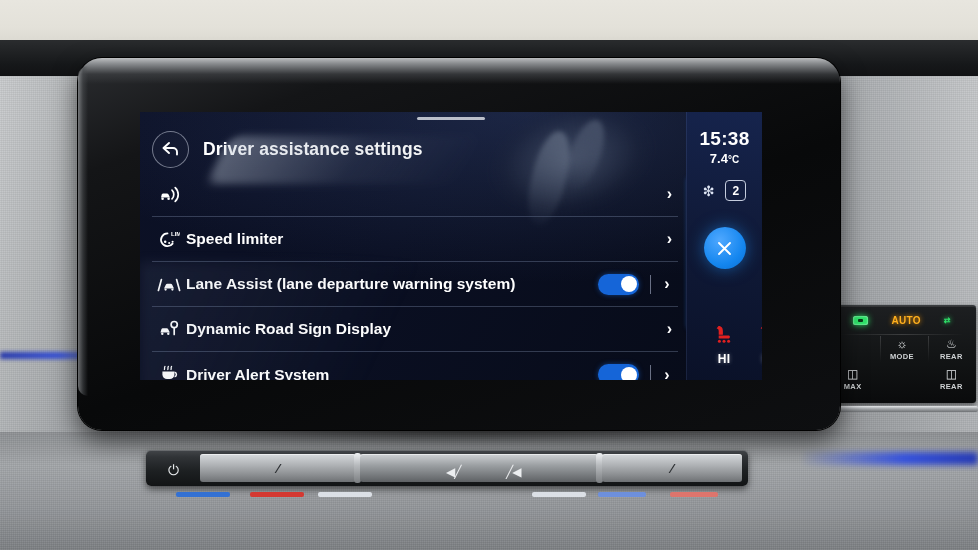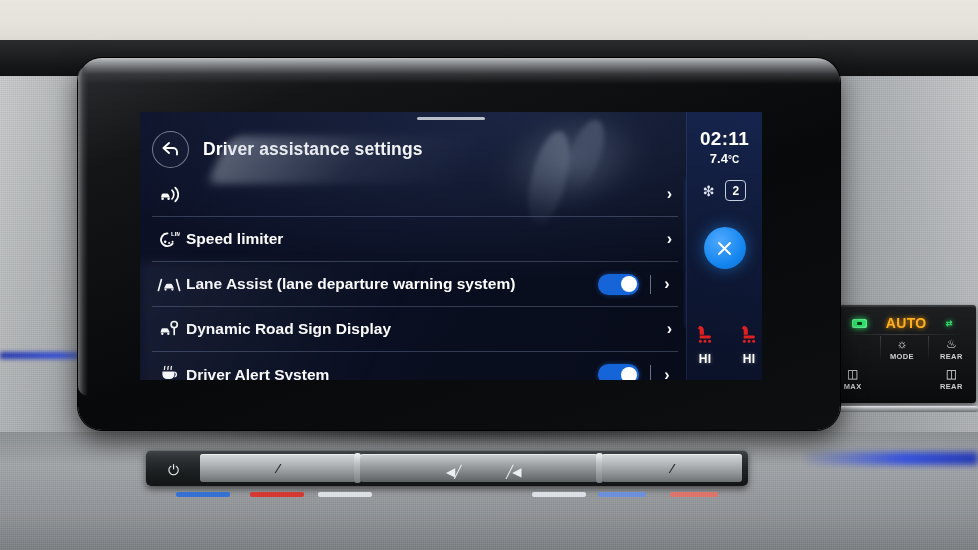--- a/index.html
+++ b/index.html
@@ -58,21 +58,21 @@
     border-radius:7px 3px 3px 7px;
     border-top:1px solid #3a3d40;
     box-shadow:inset 0 1px 0 rgba(255,255,255,.10), 0 2px 5px rgba(0,0,0,.55);
   }
   .hw-leds { position:absolute; left:0; top:9px; width:100%;
              display:flex; justify-content:space-around; align-items:center; padding:0 14px; }
   .led-green { width:15px; height:9px; border-radius:2.5px;
     background:#2fe36a; box-shadow:0 0 6px #2fe36a, inset 0 0 2px #d3ffe2; }
   .led-green::after{ content:""; display:block; width:5px;height:3px;margin:3px auto;
     background:#0b3a18; border-radius:1px; }
-  .led-auto { font-size:14px; font-weight:bold; letter-spacing:.3px;
+  .led-auto { font-size:10px; font-weight:bold; letter-spacing:.3px;
     color:#ffb01e; text-shadow:0 0 5px #ff9b00; }
   .led-rec { font-size:8px; font-weight:bold; color:#2fe36a; text-shadow:0 0 5px #2fe36a; }
   .hw-row { position:absolute; width:100%; display:flex; justify-content:space-around; }
   .hw-row.r1 { top:32px; }
   .hw-row.r2 { top:62px; }
   .hw-key { text-align:center; color:#cfd2d4; width:44px; }
   .hw-key .g { display:block; font-size:12px; line-height:13px; color:#e2e5e7; }
   .hw-key .t { display:block; font-size:7.5px; font-weight:bold; letter-spacing:.4px; margin-top:1px;text-align:center; }
   .hw-sep { position:absolute; left:12px; top:28px; width:124px; height:1px;
             background:linear-gradient(90deg,rgba(255,255,255,0),rgba(255,255,255,.16),rgba(255,255,255,0)); }
@@ -203,21 +203,21 @@
     color:#fff; font-size:12px; font-weight:bold;
     display:flex; align-items:center; justify-content:center;
   }
   .close-btn {
     width:42px; height:42px; border-radius:50%; margin:26px auto 0;
     background:radial-gradient(circle at 38% 32%, #4fa8ff, #1486ef 62%, #0b6ed0);
     display:flex; align-items:center; justify-content:center;
     box-shadow:0 0 16px rgba(30,140,240,.55);
   }
   .seatrow { position:absolute; left:0; bottom:14px; width:100%;
-             display:flex; justify-content:flex-end; gap:18px;padding-left:24px; }
+             display:flex; justify-content:space-between; gap:18px;padding-left:24px; }
   .seat { text-align:center; width:28px; }
   .seat .hi { color:#fff; font-size:12px; font-weight:bold; letter-spacing:.3px; margin-top:1px;
               text-shadow:0 0 4px rgba(255,255,255,.4); }
 
   
   .slider-bar {
     position:absolute; left:146px; top:450px; width:602px; height:36px;
     background:linear-gradient(#43464a 0%,#303336 20%,#1d2022 58%,#121415 100%);
     border-radius:5px;
     box-shadow:inset 0 1px 0 rgba(255,255,255,.20), 0 3px 7px rgba(0,0,0,.55);
@@ -406,21 +406,21 @@
             <div class="divider"></div>
             <div class="chev">›</div>
           </div>
         </div>
       </div>
 
       <div class="sbar-track"></div>
       <div class="sbar-thumb"></div>
 
       <div class="rcol">
-        <div class="clock">02:11</div>
+        <div class="clock">15:38</div>
         <div class="temp">
           <span>7.4</span><span class="u">°C</span>
         </div>
         <div class="fanrow">
           <span class="fan-ico">❇</span>
           <span class="fan-num">2</span>
         </div>
         <div class="close-btn">
           <svg width="19" height="19" viewBox="0 0 19 19">
             <path d="M4 4 L15 15 M15 4 L4 15" stroke="#fff" stroke-width="1.9" stroke-linecap="round"></path>

